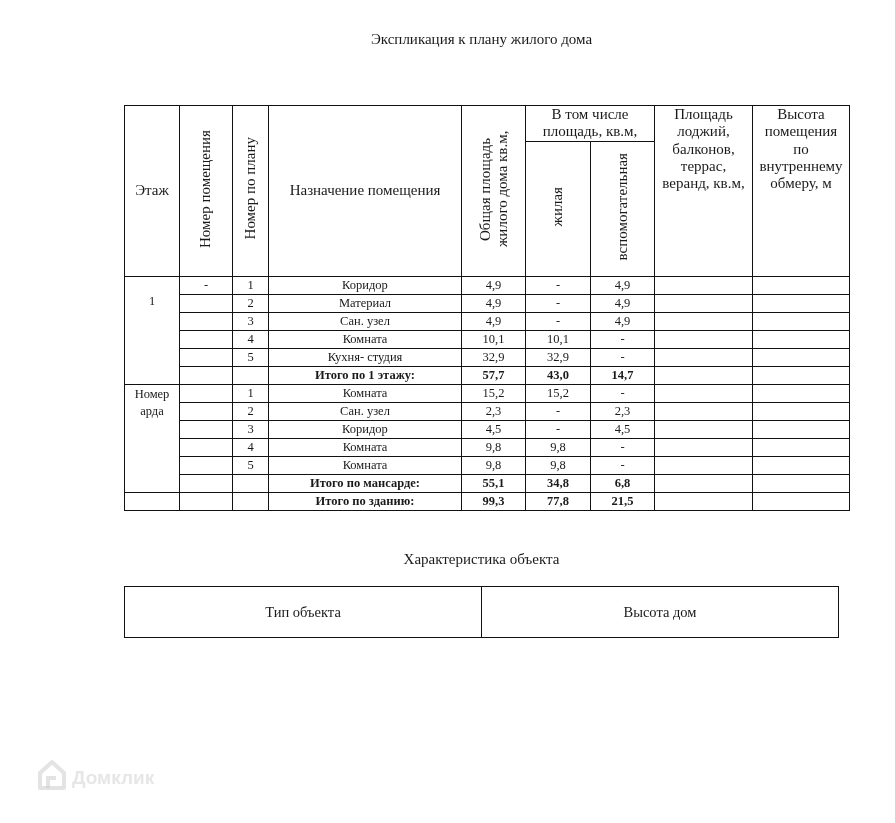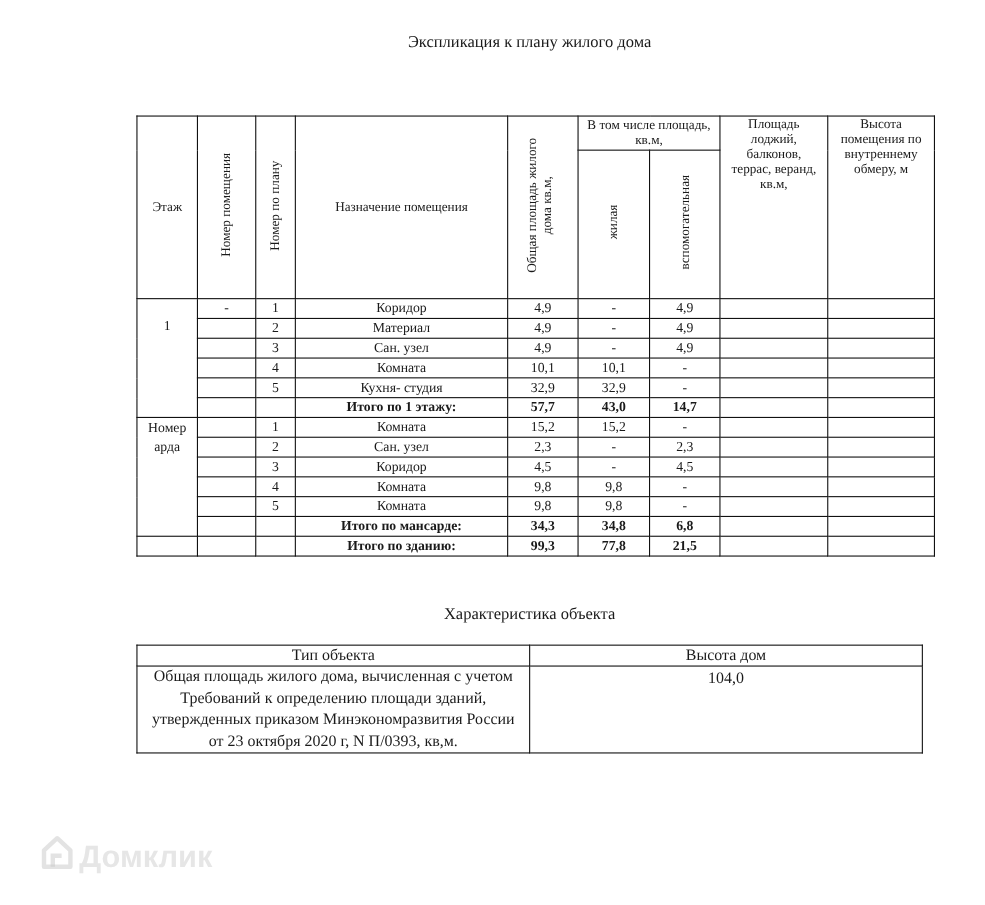--- a/index.html
+++ b/index.html
@@ -21,44 +21,44 @@
     padding: 0;
     font-weight: normal;
     font-size: 12.5px;
     text-align: center;
     vertical-align: middle;
     line-height: 1.15;
   }
 
   
   #expl { left: 124px; top: 105px; width: 725px; }
-  #expl thead th { font-size: 12px; }
+  #expl thead th { font-size: 15px; }
   #expl tbody td { height: 17px; line-height: 17px; font-size: 12.5px; }
   .rot {
     writing-mode: vertical-rl; transform: rotate(180deg);
     display: inline-block; white-space: nowrap; text-align: center;
   }
   .rot2 { white-space: normal; max-height: 150px; }
   .top-aligned { vertical-align: top; padding-top: 14px; margin-left: 12px; }
   .bold { font-weight: bold; }
   .hd-wrap { padding: 0 4px; }
 
   
   #chars { left: 124px; top: 586px; width: 714px; }
-  #chars td { font-size: 14.5px; line-height: 18px; height: 18px; padding: 0 6px; }
+  #chars td { font-size: 14.5px; line-height: 18px; height: 18px; padding: 16px 6px; }
   #chars td.val { vertical-align: top; }
   #chars td.multiline { line-height: 19.5px; }
 
   
   .watermark {
     position: absolute; left: 36px; top: 757px;
     display: flex; align-items: center; gap: 4px;
     color: rgba(200,200,200,0.45);
     font-family: "Liberation Sans", "DejaVu Sans", sans-serif;
-    font-weight: bold; font-size: 28px;
+    font-weight: bold; font-size: 19px;
   }
   .watermark svg { width: 32px; height: 36px; }
 </style>
 </head>
 <body>
 
 <div class="title" id="title1">Экспликация к плану жилого дома</div>
 
 <table id="expl">
   <colgroup>
@@ -200,21 +200,21 @@
       <td>9,8</td>
       <td>9,8</td>
       <td>-</td>
       <td></td>
       <td></td>
     </tr>
     <tr>
       <td></td>
       <td></td>
       <td class="bold">Итого по мансарде:</td>
-      <td class="bold">34,3</td>
+      <td class="bold">55,1</td>
       <td class="bold">34,8</td>
       <td class="bold">6,8</td>
       <td></td>
       <td></td>
     </tr>
 
     <tr>
       <td></td>
       <td></td>
       <td></td>
@@ -232,24 +232,20 @@
 
 <table id="chars">
   <colgroup>
       <col style="width:357px">
       <col style="width:357px">
     </colgroup>
   <tbody>
     <tr>
       <td>Тип объекта</td>
       <td>Высота дом</td>
-    </tr>
-    <tr>
-      <td class="multiline" style="padding:0 12px">Общая площадь жилого дома, вычисленная с учетом Требований к определению площади зданий, утвержденных приказом Минэкономразвития России от 23 октября 2020 г, N П/0393, кв,м.</td>
-      <td class="val" style="padding-top:2px">104,0</td>
     </tr>
   </tbody>
 </table>
 
 <div class="watermark">
   <span>
     <svg viewBox="0 0 32 36" fill="none" stroke="rgba(200,200,200,0.5)" stroke-width="4">
       <path d="M4 16 L16 5 L28 16 L28 31 L4 31 Z" stroke-linejoin="round"></path>
       <path d="M12 31 L12 21 L20 21"></path>
     </svg>

